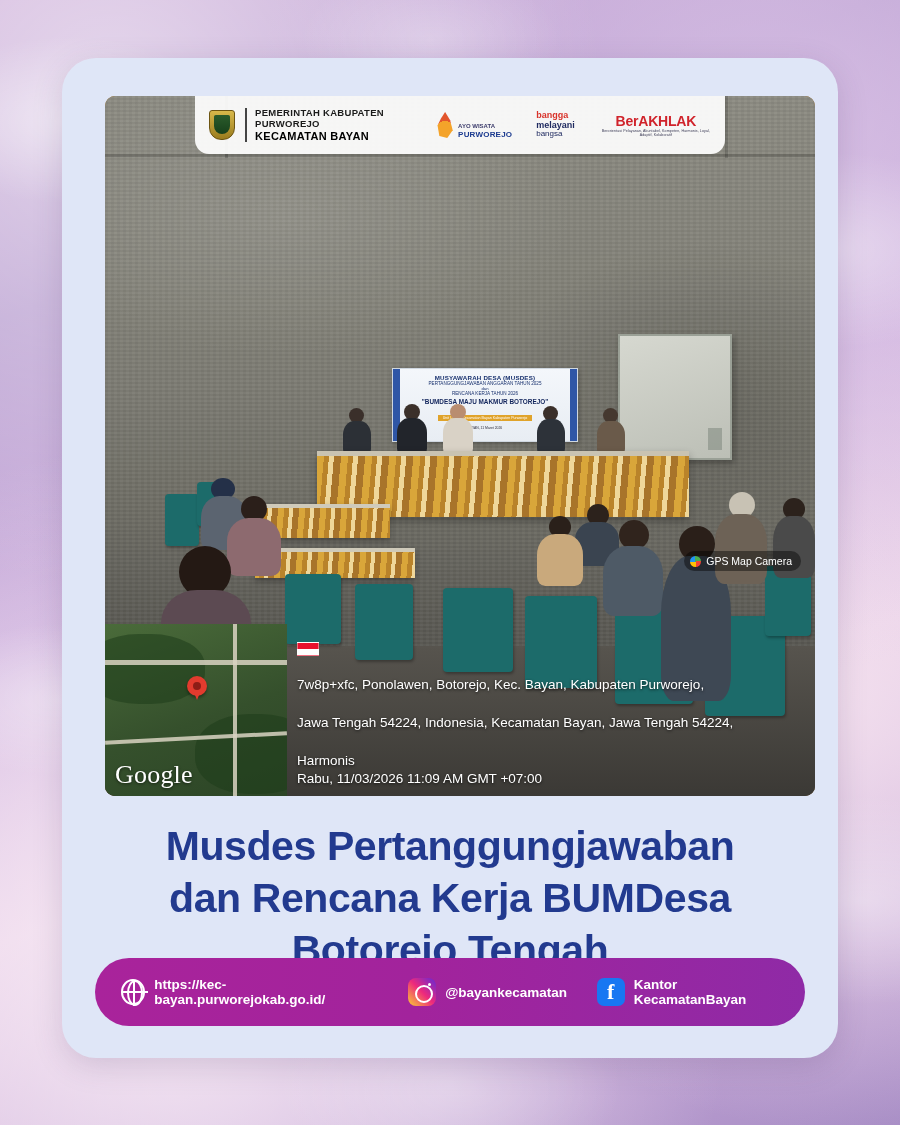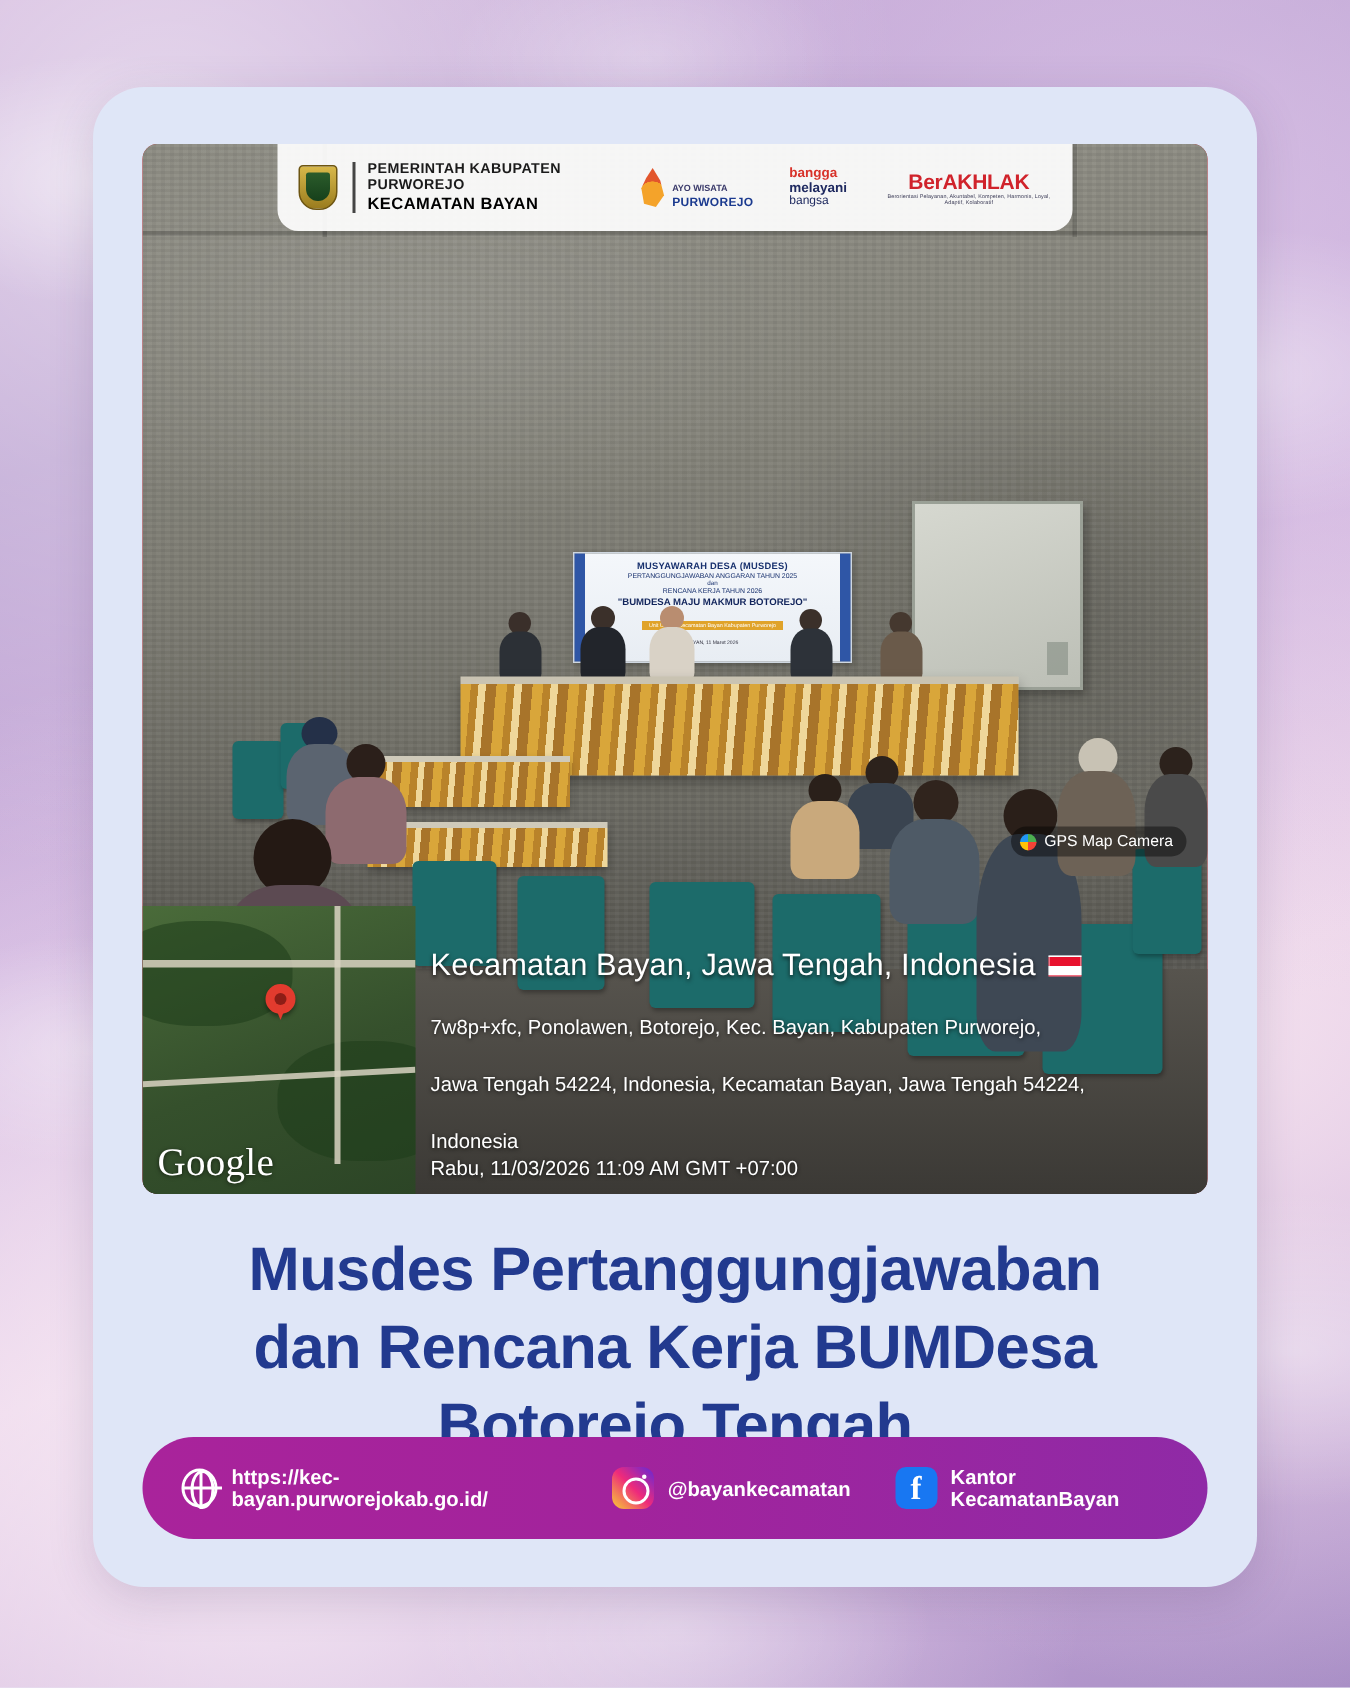--- a/index.html
+++ b/index.html
@@ -36,24 +36,24 @@
     left: 62px; top: 58px; width: 776px; height: 1000px;
     background: #dfe6f7;
     border-radius: 34px;
     box-shadow: 0 8px 30px rgba(70,50,100,.18);
     overflow: hidden;
   }
 
   
   .photo {
     position: absolute;
-    left: 33px; top: 38px; width: 710px; height: 700px;
+    left: 43px; top: 38px; width: 710px; height: 700px;
     border-radius: 10px;
     overflow: hidden;
-    background: #b91c1c;
+    background: #a16207;
     padding-left: 45px;
   }
   .wall {
     position: absolute; inset: 0;
     background:
       radial-gradient(ellipse 420px 200px at 180px 120px, rgba(255,255,255,.10), rgba(0,0,0,0) 70%),
       radial-gradient(ellipse 300px 220px at 600px 300px, rgba(0,0,0,.16), rgba(0,0,0,0) 70%),
       linear-gradient(180deg, #8e8d84 0%, #87867d 20%, #7e7d74 42%, #6f6e66 60%, #5d5c56 75%, #4b4a46 100%);
   }
   .wall:after{
@@ -172,21 +172,21 @@
     font-size: 10.5px; padding: 4px 9px 4px 6px; border-radius: 11px;
     display:flex; align-items:center; gap:5px; z-index: 7; margin-left: 44px;
   }
   .gps-badge .pin {
     width: 11px; height: 11px; border-radius: 50%;
     background: conic-gradient(#4caf50 0 25%, #f44336 25% 50%, #ffc107 50% 75%, #2196f3 75% 100%);
   }
 
   
   .map-thumb {
-    position: absolute; left: 0; bottom: 0; width: 182px; height: 192px;
+    position: absolute; left: 0; bottom: 0; width: 182px; height: 172px;
     background: linear-gradient(160deg,#4a6b3a,#35502c 55%,#2c4526);
     overflow: hidden; z-index: 8;
   }
   .map-thumb .road {
     position:absolute; background: #d9d4c2; opacity:.85;
   }
   .map-thumb .blob {
     position:absolute; border-radius: 45%; background: rgba(30,60,25,.55);
   }
   .map-pin {
@@ -418,26 +418,25 @@
       <div class="blob" style="left:90px;top:90px;width:120px;height:80px;"></div>
       <div class="road" style="left:0;top:36px;width:182px;height:5px;"></div>
       <div class="road" style="left:0;top:112px;width:182px;height:4px;transform:rotate(-3deg);"></div>
       <div class="road" style="left:128px;top:0;width:4px;height:172px;"></div>
       <div class="map-pin"></div>
       <div class="google-wm">Google</div>
     </div>
 
     <div class="geo">
       <div class="title">
-        <span>Kecamatan Bayan, Jawa Tengah, Indonesia</span>
         <span class="flag"></span>
       </div>
       <div class="addr">7w8p+xfc, Ponolawen, Botorejo, Kec. Bayan, Kabupaten Purworejo,</div>
       <div class="addr">Jawa Tengah 54224, Indonesia, Kecamatan Bayan, Jawa Tengah 54224,</div>
-      <div class="addr">Indonesia</div>
+      <div class="addr">Harmonis</div>
       <div class="stamp">Rabu, 11/03/2026 11:09 AM GMT +07:00</div>
     </div>
   </div>
 
   <div class="headline">
     <div>Musdes Pertanggungjawaban</div>
     <div>dan Rencana Kerja BUMDesa</div>
     <div>Botorejo Tengah</div>
   </div>
 

